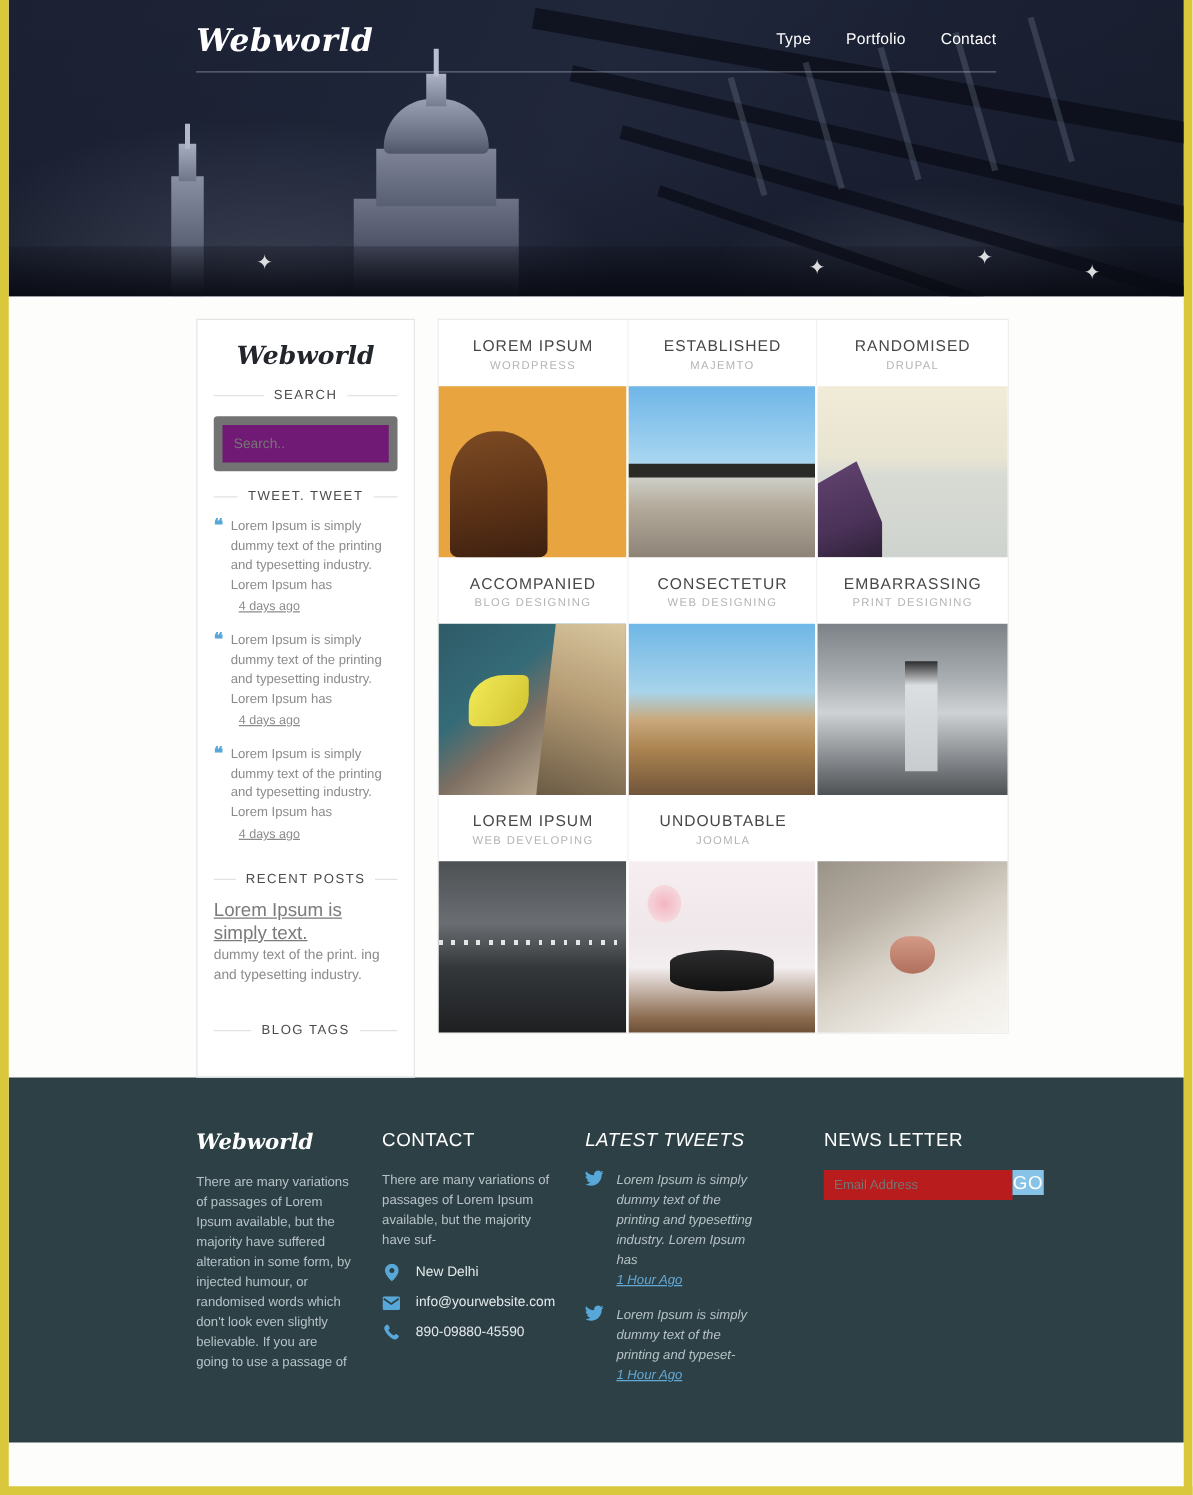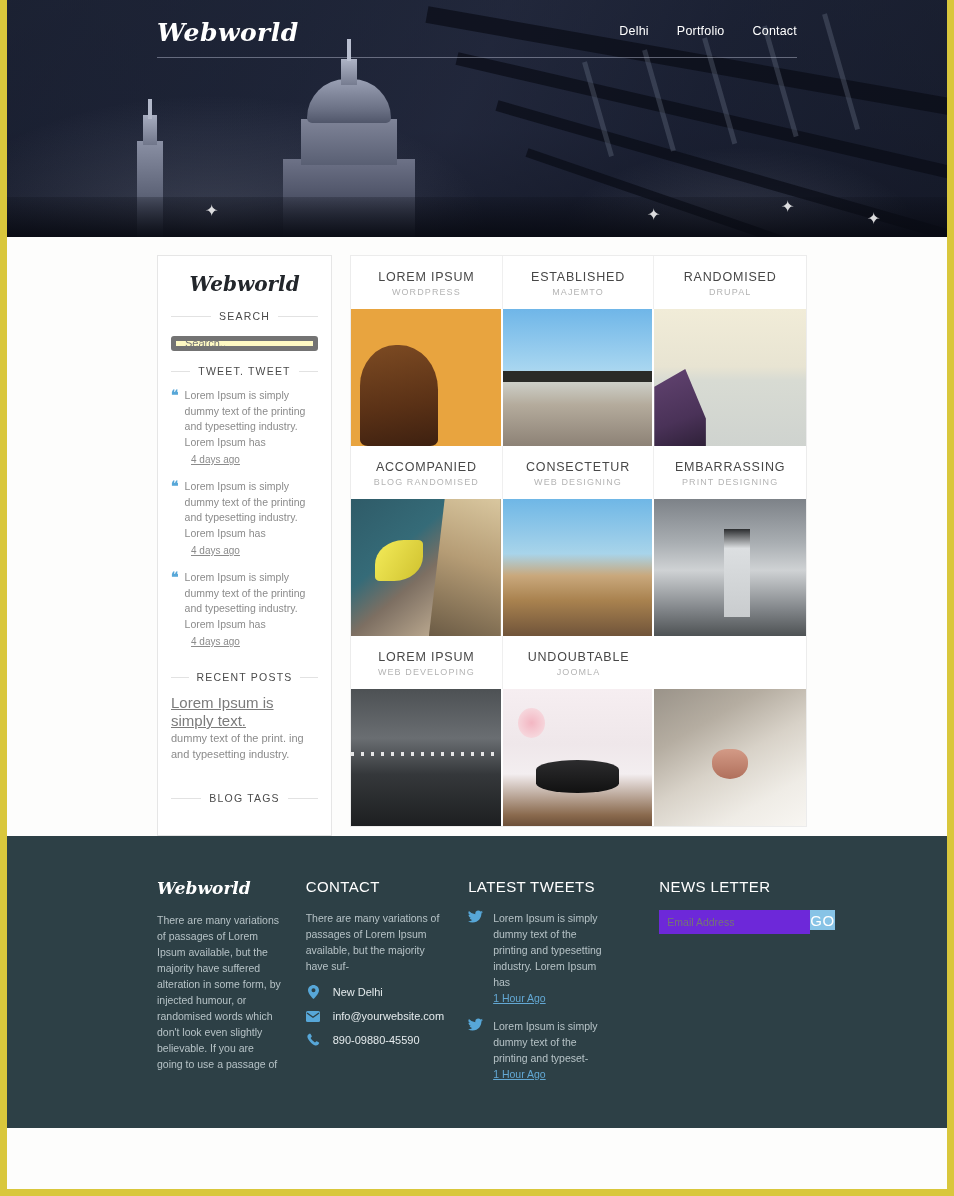--- a/index.html
+++ b/index.html
@@ -81,23 +81,23 @@
     color: #22262b; font-size: 20px; text-align: center; display: block; margin-bottom: 14px;
   }
   .sec-head {
     display:flex; align-items:center; gap:8px; margin: 14px 0 11px;
     font-size: 10.5px; letter-spacing: 1.2px; color: #4a4a4a; justify-content:center;
   }
   .sec-head::before, .sec-head::after {
     content:""; height:1px; background:#e2e2e2; flex:1;
   }
   .search-input {
-    width: 100%; height: 15px; border: 5px solid #737373; border-radius: 3px;
+    width: 100%; height: 44px; border: 7px solid #737373; border-radius: 3px;
     font-size: 11px; color: #8d8d8d; padding: 0 9px;
-    font-family: "Liberation Sans", sans-serif; background:#fef9c3;
+    font-family: "Liberation Sans", sans-serif; background:#701a75;
   }
   .tweet { display: flex; gap: 6px; margin-bottom: 14px; }
   .quote-mark { color: #57a7d8; font-size: 14px; line-height: 1; font-family: "DejaVu Serif", serif; font-weight:700; }
   .tweet-body { font-size: 10.5px; line-height: 15.5px; color: #8b8b8b; }
   .tweet-time { display:block; margin-top:5px; color:#8b8b8b; text-decoration: underline; font-size: 10px; }
   .post-link { font-size: 15px; color: #7b7b7b; text-decoration: underline; line-height: 16px; }
   .post-text { font-size: 11px; color: #8b8b8b; line-height: 16px; }
   .tags { display:flex; flex-wrap: wrap; gap: 6px; }
   .tag { border: 1px solid #e3e3e3; border-radius: 3px; padding: 4px 7px;
     font-size: 10px; color: #8b8b8b; background: #fff; }
@@ -149,34 +149,34 @@
   .t9 { background: linear-gradient(150deg,#9a9389 0%, #b5ada1 28%, #d8d2c8 52%, #efece6 78%, #f8f6f2 100%); }
   .t9b { position:absolute; left:38%; top:44%; width:24%; height:22%;
       background: linear-gradient(180deg,#d39a86,#b0705c); border-radius: 44% 44% 52% 52%; }
 
   
   .footer { background: #2d4046; padding: 42px 150px 34px; }
   .footer-cols { display: flex; gap: 24px; }
   .fcol { color: #c9d3d6; }
   .fcol-1 { width: 163px; }
   .fcol-2 { width: 152px; }
-  .fcol-3 { width: 178px; }
+  .fcol-3 { width: 178px; font-style: italic; }
   .fcol-4 { width: 180px; margin-left: 31px; }
   .logo-footer { font-family: "DejaVu Serif", serif; font-style: italic; font-weight: 700;
     color: #fff; font-size: 17px; display:block; margin-bottom: 14px; }
   .fhead { color: #fff; font-size: 15px; letter-spacing: .4px; margin-bottom: 15px; font-weight: 400; }
   .ftext { font-size: 10.5px; line-height: 16px; color: #b6c2c6; }
   .finfo { display:flex; align-items:center; gap: 12px; margin-top: 11px; }
   .fico { width: 15px; color: #57a7d8; flex: none; display:flex; align-items:center; justify-content:center; }
   .finfo-text { font-size: 11px; color: #e4eaec; }
   .ftweet { display:flex; gap: 10px; margin-bottom: 14px; }
   .ftweet-body { font-size: 10.5px; line-height: 16px; color: #b6c2c6; }
   .ftweet-time { display:block; color: #63a8d4; margin-top: 2px; font-size: 10.5px; }
   .news-form { display:flex; margin-top: 12px; width: 131px; }
-  .news-input { flex: 1; height: 24px; background: #6d28d9; border: 0; color:#c6d0d3;
+  .news-input { flex: 1; height: 24px; background: #b91c1c; border: 0; color:#c6d0d3;
     font-size: 10.5px; padding: 0 8px; font-family: "Liberation Sans", sans-serif; }
   .news-go { width: 30px; height: 20px; background: #87c3e6; color: #fff; border: 0;
     font-size: 15px; letter-spacing: .5px; cursor: pointer; font-family: "Liberation Sans", sans-serif; }
   svg { display:block; }
 </style>
 </head>
 <body>
 
 <div class="hero">
   <div class="hero-sky"></div>
@@ -209,21 +209,21 @@
   <div class="star" style="left:774px; bottom:22px;">✦</div>
   <div class="star" style="left:860px; bottom:10px;">✦</div>
 
   <div class="hero-inner">
     <span class="logo-hero">Webworld</span>
   </div>
 
   <div class="hero-rule"></div>
 
   <nav class="nav">
-    <a href="#">Delhi</a>
+    <a href="#">Type</a>
     <a href="#">Portfolio</a>
     <a href="#">Contact</a>
   </nav>
 </div>
 
 <div class="page">
 
   <aside class="sidebar">
     <span class="logo-side">Webworld</span>
 
@@ -282,21 +282,21 @@
           <div class="t2b"></div>
         </div>
       <div class="cell thumb t3">
           <div class="t3b"></div>
         </div>
     </div>
 
     <div class="grid-row">
       <div class="cell cap">
         <div class="cap-title">ACCOMPANIED</div>
-        <div class="cap-sub">BLOG RANDOMISED</div>
+        <div class="cap-sub">BLOG DESIGNING</div>
       </div>
       <div class="cell cap">
         <div class="cap-title">CONSECTETUR</div>
         <div class="cap-sub">WEB DESIGNING</div>
       </div>
       <div class="cell cap">
         <div class="cap-title">EMBARRASSING</div>
         <div class="cap-sub">PRINT DESIGNING</div>
       </div>
     </div>

